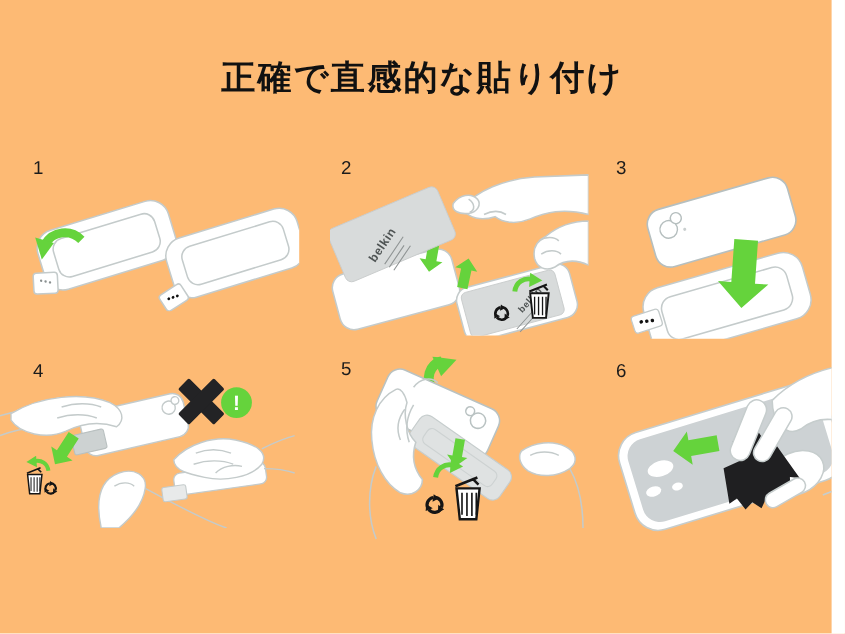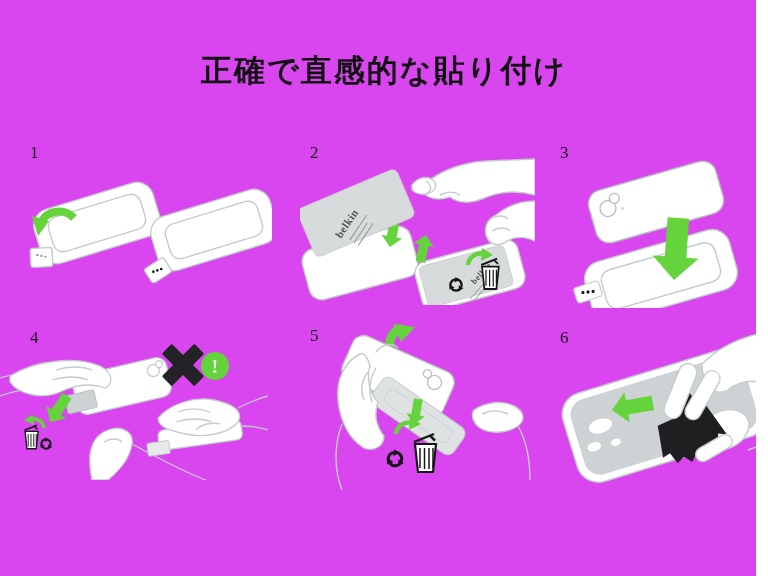--- a/index.html
+++ b/index.html
@@ -1,18 +1,18 @@
 <!DOCTYPE html>
 <html><head>
 <meta charset="utf-8">
 <style>
   html,body { margin:0; padding:0; background:#ffffff; }
   .canvas {
-    position:relative; width:756px; height:576px; background:#d946ef;
-    overflow:hidden; font-family:Liberation Serif, serif;
+    position:relative; width:756px; height:576px; background:#fdba74;
+    overflow:hidden; font-family:Liberation Sans, sans-serif;
   }
   .title {
     position:absolute; top:50px; left:0; width:768px; margin:0;
     text-align:center; font-size:31px; font-weight:700; color:#111;
     letter-spacing:2px;
   }
   .step-num {
     position:absolute; font-size:17px; font-weight:400; color:#1b1b1b;
   }
   .ill { position:absolute; }

